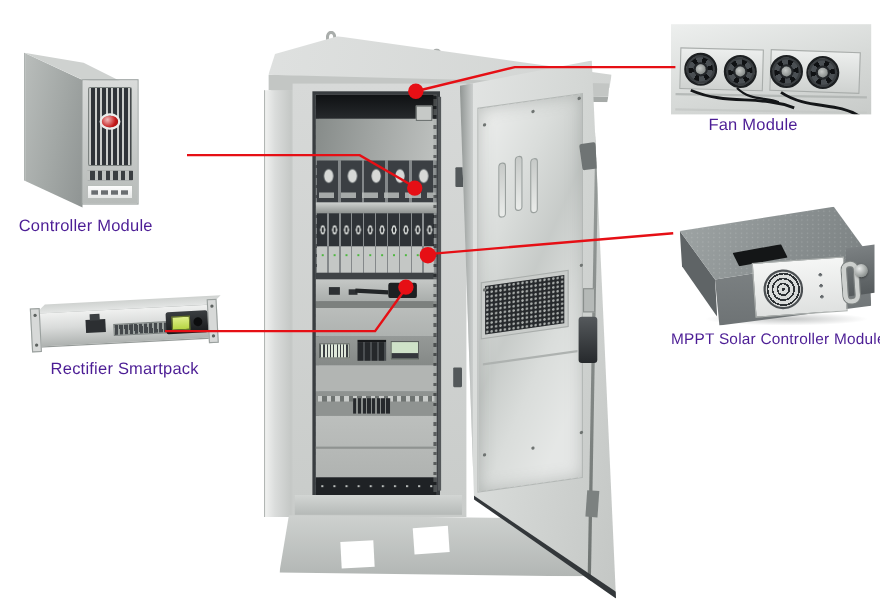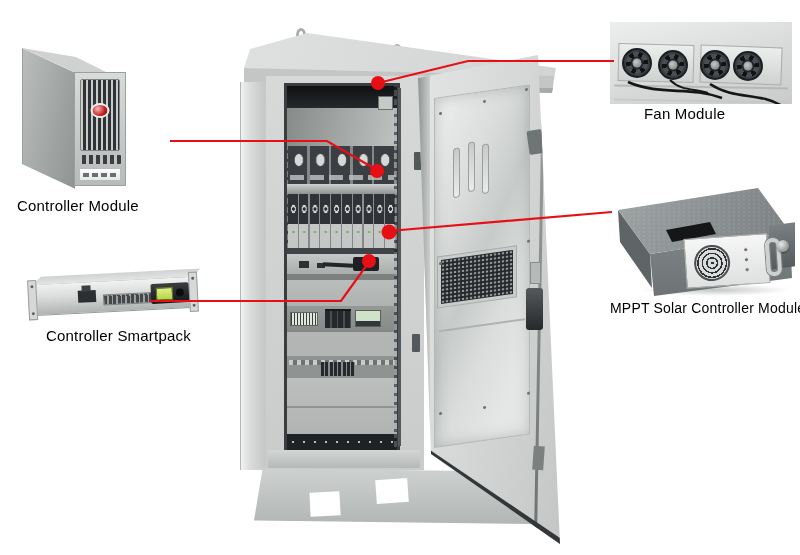--- a/index.html
+++ b/index.html
@@ -1,19 +1,19 @@
 <!DOCTYPE html>
 <html><head>
 <meta charset="utf-8">
 <style>
   html,body{margin:0;padding:0;background:#fff;}
   .canvas{position:relative;width:800px;height:555px;background:#ffffff;overflow:hidden;
           font-family:"Liberation Sans", sans-serif;color:#1c1c1c;}
   .abs{position:absolute;}
-  .lbl{position:absolute;font-size:15px;color:#000000;letter-spacing:.2px;white-space:nowrap;}
+  .lbl{position:absolute;font-size:15px;color:#4c1d95;letter-spacing:.2px;white-space:nowrap;}
 
   
   .rx{left:18px;top:20px;width:112px;height:174px;}
   .rx-side{position:absolute;left:4px;top:28px;width:52px;height:116px;
            background:linear-gradient(100deg,#b9bdbb 0%,#a2a7a5 55%,#8f9493 100%);
            transform:skewY(25deg);transform-origin:top left;border-left:1px solid #9aa09e;}
   .rx-topface{position:absolute;inset:0;background:#cfd2d0;
            clip-path:polygon(4px 28px,56px 52px,108px 62px,58px 37px);}
   .rx-front{position:absolute;left:56px;top:52px;width:52px;height:114px;
            background:linear-gradient(#d9dbda,#b7bbb9);border:1px solid #9aa09e;box-sizing:border-box;}
@@ -227,21 +227,21 @@
         <div class="sp-hole b"></div>
       </div>
       <div class="sp-chip"></div>
       <div class="sp-ports"></div>
       <div class="sp-display">
         <div class="sp-screen"></div>
         <div class="sp-btn"></div>
       </div>
     </div>
   </div>
-  <div class="lbl" style="left:46px;top:327px;">Controller Smartpack</div>
+  <div class="lbl" style="left:46px;top:327px;">Rectifier Smartpack</div>
 
   <div class="abs cab">
     <div class="eye" style="left:58px;top:22px;"></div>
     <div class="eye" style="left:154px;top:38px;"></div>
     <div class="roof-top"></div>
     <div class="roof-front"></div>
     <div class="roof-shadow"></div>
     <div class="wall-left"></div>
     <div class="front-frame"></div>
     <div class="opening-edge"></div>

